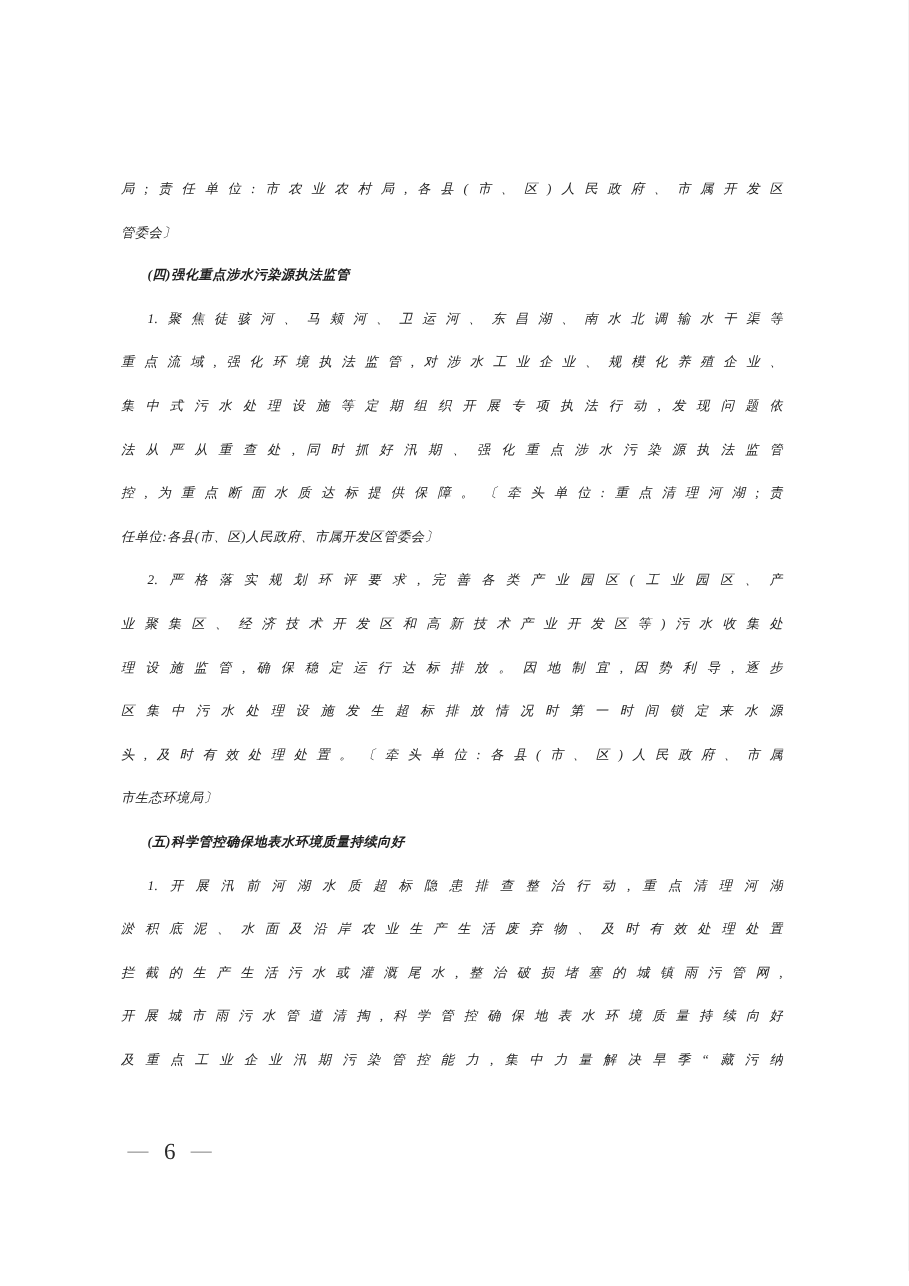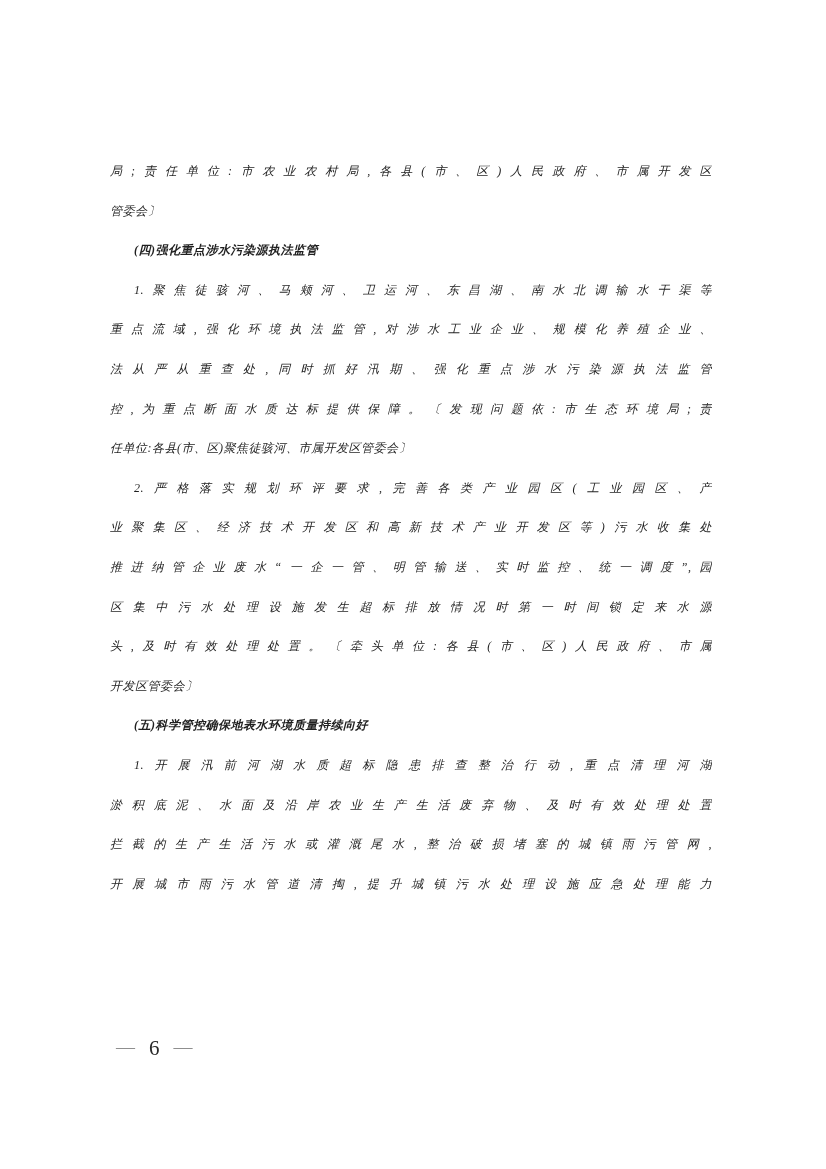--- a/index.html
+++ b/index.html
@@ -64,32 +64,34 @@
 </head>
 <body>
 
 <div class="page">
   <div class="text-block">
     <div class="line justify">局;责任单位:市农业农村局,各县(市、区)人民政府、市属开发区</div>
     <div class="line">管委会〕</div>
     <div class="line indent heading">(四)强化重点涉水污染源执法监管</div>
     <div class="line justify indent">1.聚焦徒骇河、马颊河、卫运河、东昌湖、南水北调输水干渠等</div>
     <div class="line justify">重点流域,强化环境执法监管,对涉水工业企业、规模化养殖企业、</div>
+    <div class="line justify">集中式污水处理设施等定期组织开展专项执法行动,发现问题依</div>
     <div class="line justify">法从严从重查处,同时抓好汛期、强化重点涉水污染源执法监管</div>
-    <div class="line justify">控,为重点断面水质达标提供保障。〔发现问题依:市生态环境局;责</div>
-    <div class="line">任单位:各县(市、区)聚焦徒骇河、市属开发区管委会〕</div>
+    <div class="line justify">控,为重点断面水质达标提供保障。〔牵头单位:重点清理河湖;责</div>
+    <div class="line">任单位:各县(市、区)人民政府、市属开发区管委会〕</div>
     <div class="line justify indent">2.严格落实规划环评要求,完善各类产业园区(工业园区、产</div>
     <div class="line justify">业聚集区、经济技术开发区和高新技术产业开发区等)污水收集处</div>
-    <div class="line justify">推进纳管企业废水“一企一管、明管输送、实时监控、统一调度”,园</div>
+    <div class="line justify">理设施监管,确保稳定运行达标排放。因地制宜,因势利导,逐步</div>
     <div class="line justify">区集中污水处理设施发生超标排放情况时第一时间锁定来水源</div>
     <div class="line justify">头,及时有效处理处置。〔牵头单位:各县(市、区)人民政府、市属</div>
-    <div class="line">开发区管委会〕</div>
+    <div class="line">市生态环境局〕</div>
     <div class="line indent heading">(五)科学管控确保地表水环境质量持续向好</div>
     <div class="line justify indent">1.开展汛前河湖水质超标隐患排查整治行动,重点清理河湖</div>
     <div class="line justify">淤积底泥、水面及沿岸农业生产生活废弃物、及时有效处理处置</div>
     <div class="line justify">拦截的生产生活污水或灌溉尾水,整治破损堵塞的城镇雨污管网,</div>
-    <div class="line justify">开展城市雨污水管道清掏,提升城镇污水处理设施应急处理能力</div>
+    <div class="line justify">开展城市雨污水管道清掏,科学管控确保地表水环境质量持续向好</div>
+    <div class="line justify">及重点工业企业汛期污染管控能力,集中力量解决旱季“藏污纳</div>
   </div>
 
   <div class="footer">
     <span class="dash">—</span><span class="num">6</span><span class="dash">—</span>
   </div>
 </div>
 
 </body></html>

